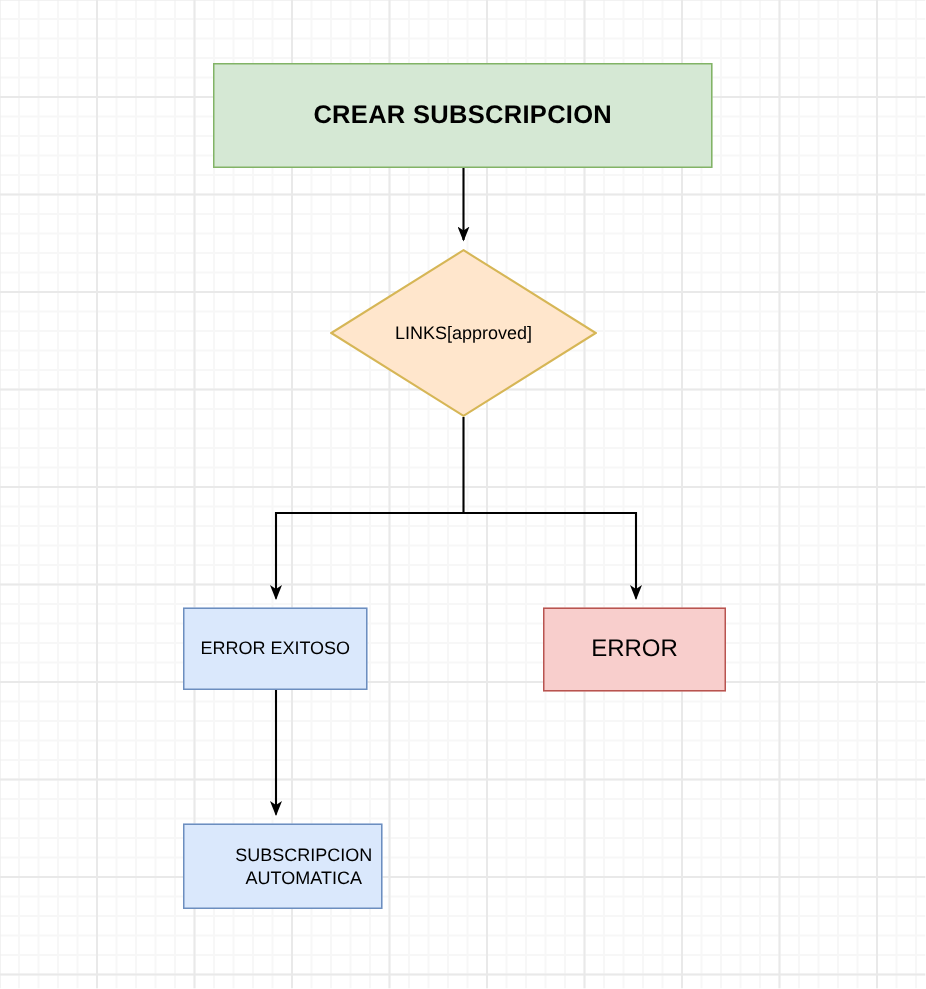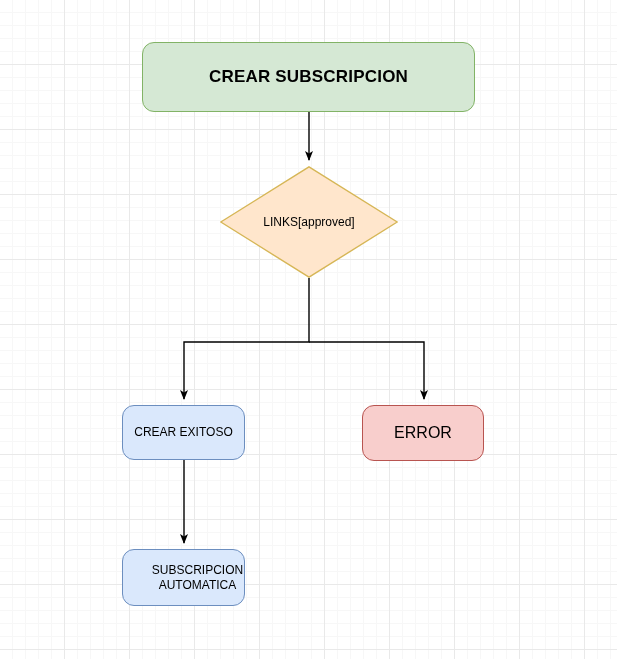--- a/index.html
+++ b/index.html
@@ -37,21 +37,20 @@
   .node {
     position: absolute;
     box-sizing: border-box;
     display: flex;
     align-items: center;
     justify-content: center;
     text-align: center;
     color: #000000;
     line-height: 1.25;
     white-space: pre-line;
-    border-radius: 12px;
   }
   .node-start {
     left: 142px;
     top: 42px;
     width: 333px;
     height: 70px;
     background: #d5e8d4;
     border: 1px solid #82b366;
     font-size: 17px;
     font-weight: bold;
@@ -89,21 +88,21 @@
     top: 405px;
     width: 122px;
     height: 56px;
     background: #f8cecc;
     border: 1px solid #b85450;
     font-size: 16px;
   }
   .node-auto {
     left: 122px;
     top: 549px;
-    width: 123px;
+    width: 133px;
     height: 57px;
     background: #dae8fc;
     border: 1px solid #6c8ebf;
     font-size: 12px;
     padding-left: 28px;
   }
 </style>
 </head>
 <body>
 
@@ -138,21 +137,21 @@
   </div>
 
   <div class="node node-decision">
     <svg class="diamond-svg" width="178" height="112" viewBox="0 0 178 112">
       <polygon points="89,0.8 177.2,56 89,111.2 0.8,56" fill="#ffe6cc" stroke="#d6b656" stroke-width="1.4"></polygon>
     </svg>
     <span class="diamond-label">LINKS[approved]</span>
   </div>
 
   <div class="node node-success">
-    <span>CREAR EXITOSO</span>
+    <span>ERROR EXITOSO</span>
   </div>
 
   <div class="node node-error">
     <span>ERROR</span>
   </div>
 
   <div class="node node-auto">
     <span>SUBSCRIPCION
 AUTOMATICA</span>
   </div>

